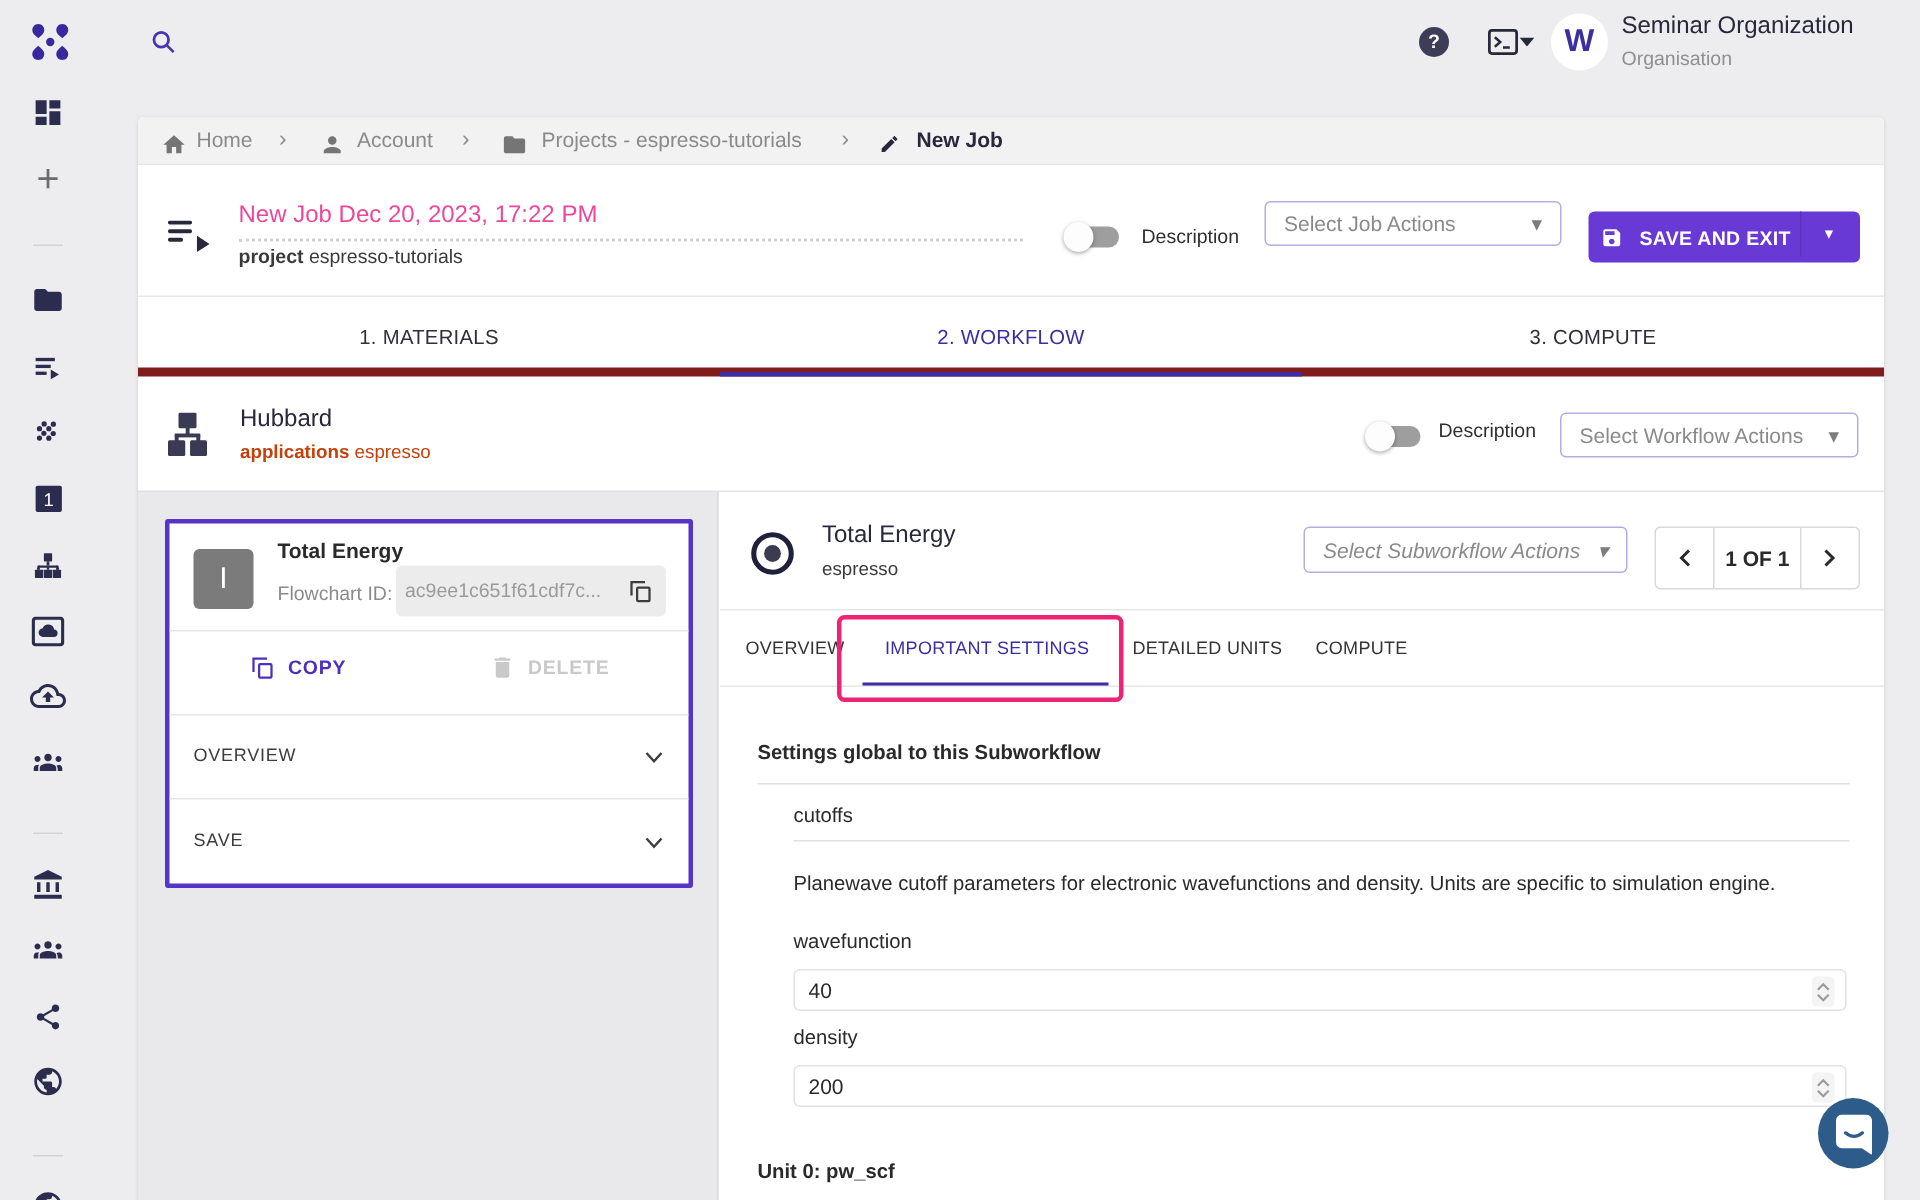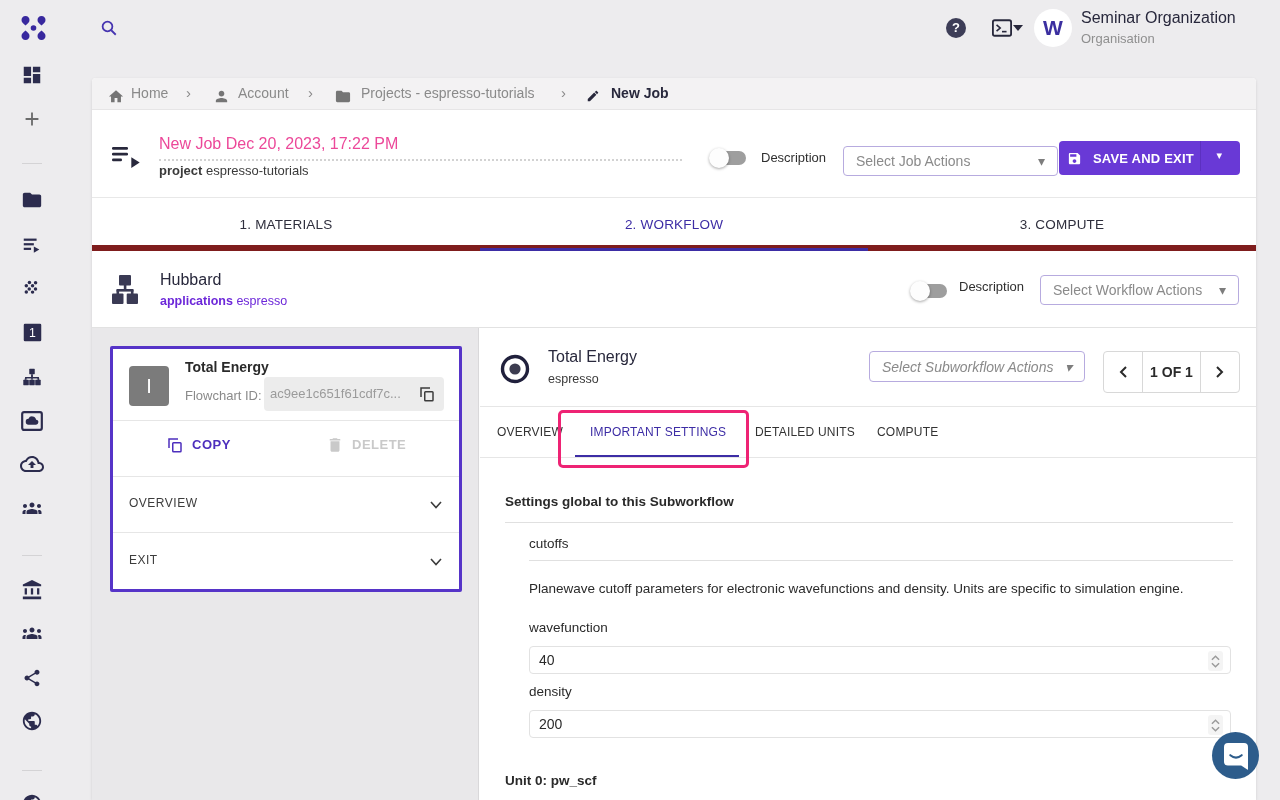--- a/index.html
+++ b/index.html
@@ -37,21 +37,21 @@
 #savebtn { left:967px; top:63px; width:181px; height:34px; background:#6939d6; border-radius:4px; color:#fff; display:flex; align-items:center; }
 
 
 #steptabs { left:0; top:120px; width:1164px; height:53px; border-bottom:6px solid #7f1d1d;text-align:center; }
 .steptab { position:absolute; top:0; width:388px; height:52px; padding-top:0; font-size:13.5px; letter-spacing:0.2px; color:#2f2f3d; display:flex; align-items:center; justify-content:center; }
 #wfunder { left:388px; top:50px; width:388px; height:3px; background:#3d2da5; }
 
 
 #hubicon { left:20px; top:197px; }
 #hubname { left:68px; top:193px; font-size:16px; color:#28283c; }
-#hubsub { left:68px; top:216px; font-size:12.5px; color:#6d28d9; }
+#hubsub { left:68px; top:216px; font-size:12.5px; color:#c2410c; }
 #hubborder { left:0; top:249px; width:1164px; border-top:1px solid #e2e2e2; }
 
 
 #leftpanel { left:0; top:250px; width:387px; height:472px; background:#e9e8ea; border-right:1px solid #d9d8da; }
 #swcard { left:18px; top:18px; width:352px; height:246px; background:#fff; border:3px solid #5634c8; border-radius:2px; }
 #sqicon { left:16px; top:17px; width:40px; height:40px; background:#7b7b7b; border-radius:4px; color:#fff; font-size:20px; text-align:center; line-height:40px; }
 #swname { left:72px; top:10px; font-size:14px; font-weight:bold; color:#2a2a2a; }
 #fclabel { left:72px; top:39px; font-size:13px; color:#8a8a8a; }
 #fcinput { left:151px; top:28px; width:180px; height:34px; background:#ececec; border-radius:4px; color:#9b9b9b; font-size:13px; line-height:34px; padding-left:6px; }
 #carddiv1 { left:0; top:71px; width:346px; border-top:1px solid #e6e6e6; }
@@ -238,21 +238,21 @@
       <rect x="0" y="11.5" width="10" height="2.7" rx="1.2"></rect>
       <path d="M19.3 10.2 L27.7 15.6 L19.3 21 Z"></path>
     </svg>
   <div id="jobtitle" class="abs">New Job Dec 20, 2023, 17:22 PM</div>
   <div id="jobdash" class="abs"></div>
   <div id="jobproj" class="abs"><b>project</b> espresso-tutorials</div>
   <div class="abs toggle" style="left:620px; top:73px;">
       <div class="knob"></div>
     </div>
   <div class="abs" style="left:669px; top:72px; font-size:13px; color:#2f2f2f;">Description</div>
-  <div class="abs seldrop" style="left:751px; top:68px; width:215px; height:30px; font-size:14px; padding:0 12px;">Select Job Actions <span style="color:#7d7d7d;">▾</span></div>
+  <div class="abs seldrop" style="left:751px; top:56px; width:198px; height:30px; font-size:14px; padding:0 12px;">Select Job Actions <span style="color:#7d7d7d;">▾</span></div>
   <div id="savebtn" class="abs">
     <svg style="margin-left:8px;" width="15" height="15" viewBox="0 0 24 24" fill="#fff">
         <path d="M17 3H5c-1.11 0-2 .9-2 2v14c0 1.1.89 2 2 2h14c1.1 0 2-.9 2-2V7l-4-4zm-5 16c-1.66 0-3-1.34-3-3s1.34-3 3-3 3 1.34 3 3-1.34 3-3 3zm3-10H5V5h10v4z"></path>
       </svg>
     <span style="margin-left:11px; font-size:13px; font-weight:bold; letter-spacing:0.2px;">SAVE AND EXIT</span>
     <div style="position:absolute; right:39px; top:0; width:1px; height:30px; background:#5c30c0;"></div>
     <span style="position:absolute; right:18px; top:8px; font-size:11px;">▾</span>
   </div>
   <div id="row1border" class="abs"></div>
 
@@ -305,21 +305,21 @@
             <path d="M6 19c0 1.1.9 2 2 2h8c1.1 0 2-.9 2-2V7H6v12zM19 4h-3.5l-1-1h-5l-1 1H5v2h14V4z"></path>
           </svg>
         DELETE
       </div>
       <div id="carddiv2" class="abs"></div>
       <div class="cardrow" style="top:147px;">OVERVIEW</div>
       <svg class="abs" style="left:317px; top:152px;" width="12" height="8" viewBox="0 0 12 8" fill="none" stroke="#3c3c3c" stroke-width="1.6">
           <path d="M1 1 L6 6.5 L11 1"></path>
         </svg>
       <div id="carddiv3" class="abs"></div>
-      <div class="cardrow" style="top:204px;">EXIT</div>
+      <div class="cardrow" style="top:204px;">SAVE</div>
       <svg class="abs" style="left:317px; top:209px;" width="12" height="8" viewBox="0 0 12 8" fill="none" stroke="#3c3c3c" stroke-width="1.6">
           <path d="M1 1 L6 6.5 L11 1"></path>
         </svg>
     </div>
   </div>
 
   <div id="rcontent" class="abs">
     <svg id="swhicon" class="abs" width="30" height="30" viewBox="0 0 30 30">
       <circle cx="15" cy="15" r="12.5" fill="none" stroke="#20203c" stroke-width="3.4"></circle>
       <circle cx="15" cy="15" r="5.6" fill="#3c3c50"></circle>

